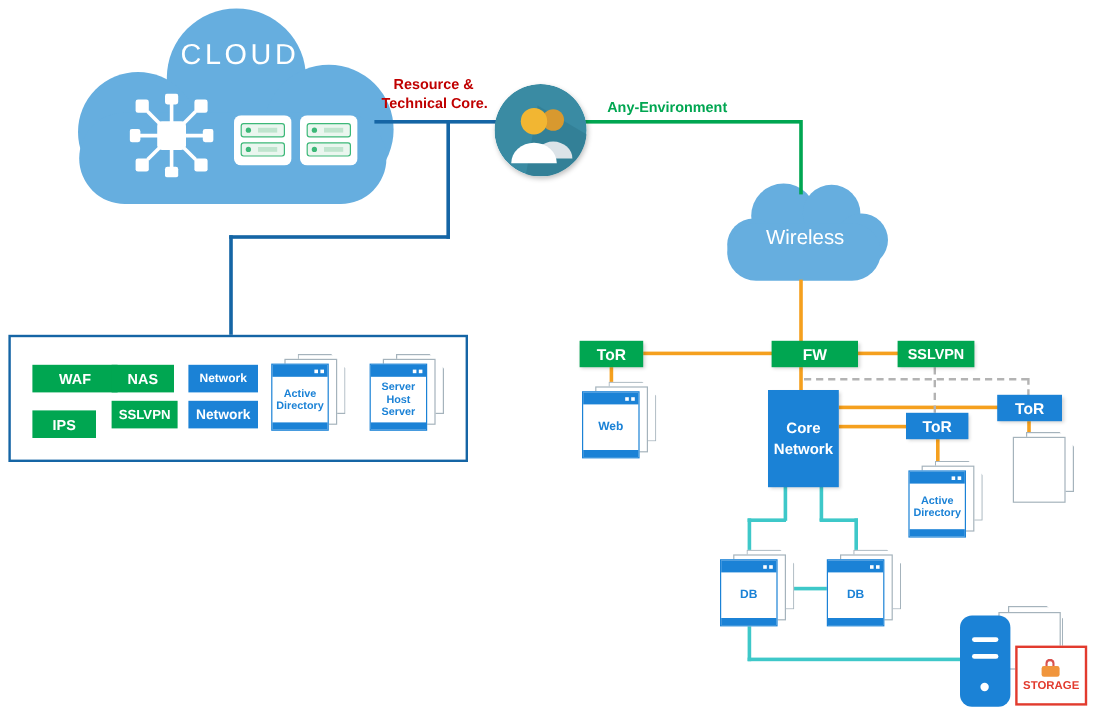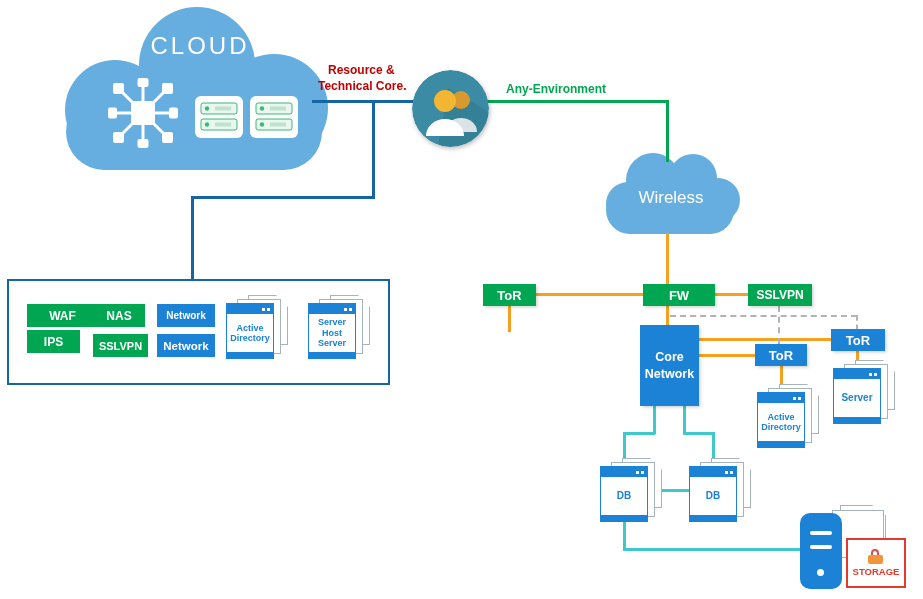--- a/index.html
+++ b/index.html
@@ -182,21 +182,21 @@
       <path d="M14 66 a19 17 0 0 1 38 0 Z" fill="#FFFFFF"></path>
     </svg>
   </div>
 
   <div class="inet-label" style="left:626px;top:188px">Wireless</div>
 
   <div class="panel">
     <div class="btn green-bg" style="left:18px;top:23px;width:71px;height:23px">WAF</div>
     <div class="btn green-bg" style="left:84px;top:23px;width:52px;height:23px">NAS</div>
     <div class="btn blue-bg" style="left:148px;top:23px;width:58px;height:23px;font-size:10px">Network</div>
-    <div class="btn green-bg" style="left:18px;top:49px;width:53px;height:23px">IPS</div>
+    <div class="btn green-bg" style="left:18px;top:61px;width:53px;height:23px">IPS</div>
     <div class="btn green-bg" style="left:84px;top:53px;width:55px;height:23px;font-size:11px">SSLVPN</div>
     <div class="btn blue-bg" style="left:148px;top:53px;width:58px;height:23px;font-size:11.5px">Network</div>
 
     <div class="doc" style="left:217px;top:14px">
       <div class="sh sh1"></div>
       <div class="sh sh2"></div>
       <div class="page">
         <div class="bar-top">
             <i></i>
             <i></i>
@@ -219,45 +219,49 @@
     </div>
   </div>
 
   <div class="node green-bg" style="left:483px;top:284px;width:53px;height:22px">ToR</div>
   <div class="node green-bg" style="left:643px;top:284px;width:72px;height:22px">FW</div>
   <div class="node green-bg" style="left:748px;top:284px;width:64px;height:22px;font-size:12px">SSLVPN</div>
   <div class="node blue-bg" style="left:640px;top:325px;width:59px;height:81px;font-size:12.5px;line-height:1.35;padding:0 4px;box-sizing:border-box">Core Network</div>
   <div class="node blue-bg" style="left:755px;top:344px;width:52px;height:22px">ToR</div>
   <div class="node blue-bg" style="left:831px;top:329px;width:54px;height:22px">ToR</div>
 
+  <div class="doc" style="left:485px;top:318px">
+    <div class="sh sh1"></div>
+    <div class="sh sh2"></div>
+    <div class="page">
+      <div class="bar-top">
+          <i></i>
+          <i></i>
+        </div>
+      <div class="body" style="font-size:10px">Web</div>
+      <div class="bar-bot"></div>
+    </div>
+  </div>
 
   <div class="doc" style="left:757px;top:384px">
     <div class="sh sh1"></div>
     <div class="sh sh2"></div>
     <div class="page">
       <div class="bar-top">
           <i></i>
           <i></i>
         </div>
       <div class="body">Active Directory</div>
       <div class="bar-bot"></div>
     </div>
   </div>
 
   <div class="doc" style="left:833px;top:360px">
     <div class="sh sh1"></div>
     <div class="sh sh2"></div>
-    <div class="page">
-      <div class="bar-top">
-          <i></i>
-          <i></i>
-        </div>
-      <div class="body" style="font-size:10px">Server</div>
-      <div class="bar-bot"></div>
-    </div>
   </div>
 
   <div class="doc" style="left:600px;top:458px">
     <div class="sh sh1"></div>
     <div class="sh sh2"></div>
     <div class="page">
       <div class="bar-top">
           <i></i>
           <i></i>
         </div>

